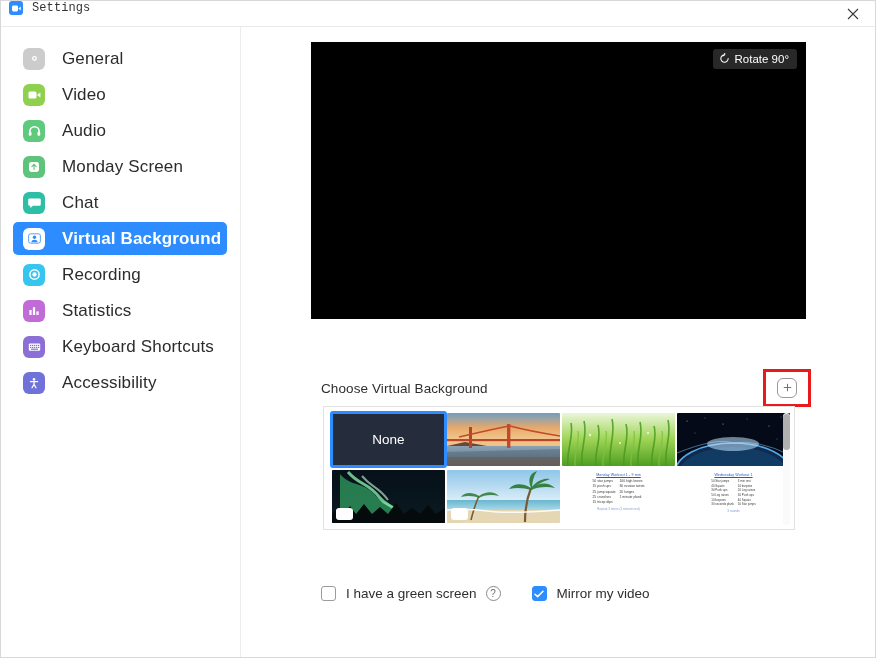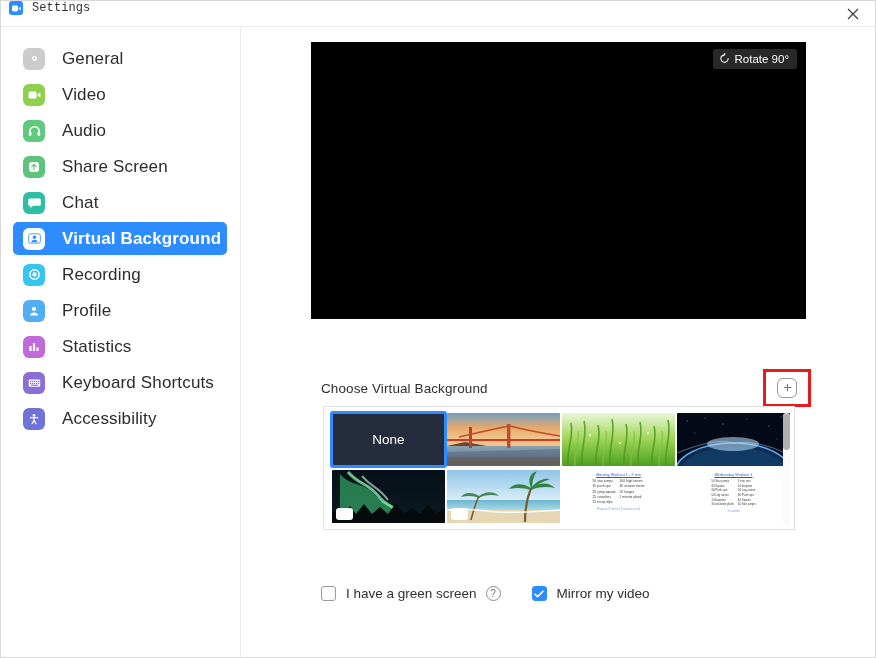--- a/index.html
+++ b/index.html
@@ -241,21 +241,21 @@
       <span class="side-label">Audio</span>
     </div>
 
     <div class="side-item">
       <span class="side-icon" style="background:#5ec47c">
         <svg width="12" height="12" viewBox="0 0 12 12">
             <rect x="1" y="1" width="10" height="10" rx="2.4" fill="#fff"></rect>
             <path d="M6 8.4 V3.6 M3.8 5.6 L6 3.4 L8.2 5.6" stroke="#5ec47c" stroke-width="1.1" fill="none" stroke-linecap="round"></path>
           </svg>
       </span>
-      <span class="side-label">Share Screen</span>
+      <span class="side-label">Monday Screen</span>
     </div>
 
     <div class="side-item">
       <span class="side-icon" style="background:#2dbfa5">
         <svg width="13" height="12" viewBox="0 0 13 12">
             <path d="M1.6 1.4 H11.4 A1.4 1.4 0 0 1 12.8 2.8 V7.4 A1.4 1.4 0 0 1 11.4 8.8 H5 L2.2 11 V8.8 H1.6 A1.4 1.4 0 0 1 0.2 7.4 V2.8 A1.4 1.4 0 0 1 1.6 1.4 Z" fill="#fff"></path>
           </svg>
       </span>
       <span class="side-label">Chat</span>
     </div>
@@ -274,29 +274,20 @@
     <div class="side-item">
       <span class="side-icon" style="background:#35c5ef">
         <svg width="13" height="13" viewBox="0 0 14 14">
             <circle cx="7" cy="7" r="5" fill="none" stroke="#fff" stroke-width="1.6"></circle>
             <circle cx="7" cy="7" r="2.3" fill="#fff"></circle>
           </svg>
       </span>
       <span class="side-label">Recording</span>
     </div>
 
-    <div class="side-item">
-      <span class="side-icon" style="background:#51aef5">
-        <svg width="12" height="12" viewBox="0 0 12 12">
-            <circle cx="6" cy="4" r="2.1" fill="#fff"></circle>
-            <path d="M1.8 10.6 A4.4 4.4 0 0 1 10.2 10.6 Z" fill="#fff"></path>
-          </svg>
-      </span>
-      <span class="side-label">Profile</span>
-    </div>
 
     <div class="side-item">
       <span class="side-icon" style="background:#c06bd8">
         <svg width="12" height="11" viewBox="0 0 12 11">
             <rect x="1.4" y="5" width="2.2" height="5" fill="#fff"></rect>
             <rect x="4.9" y="2.2" width="2.2" height="7.8" fill="#fff"></rect>
             <rect x="8.4" y="6.4" width="2.2" height="3.6" fill="#fff"></rect>
           </svg>
       </span>
       <span class="side-label">Statistics</span>

